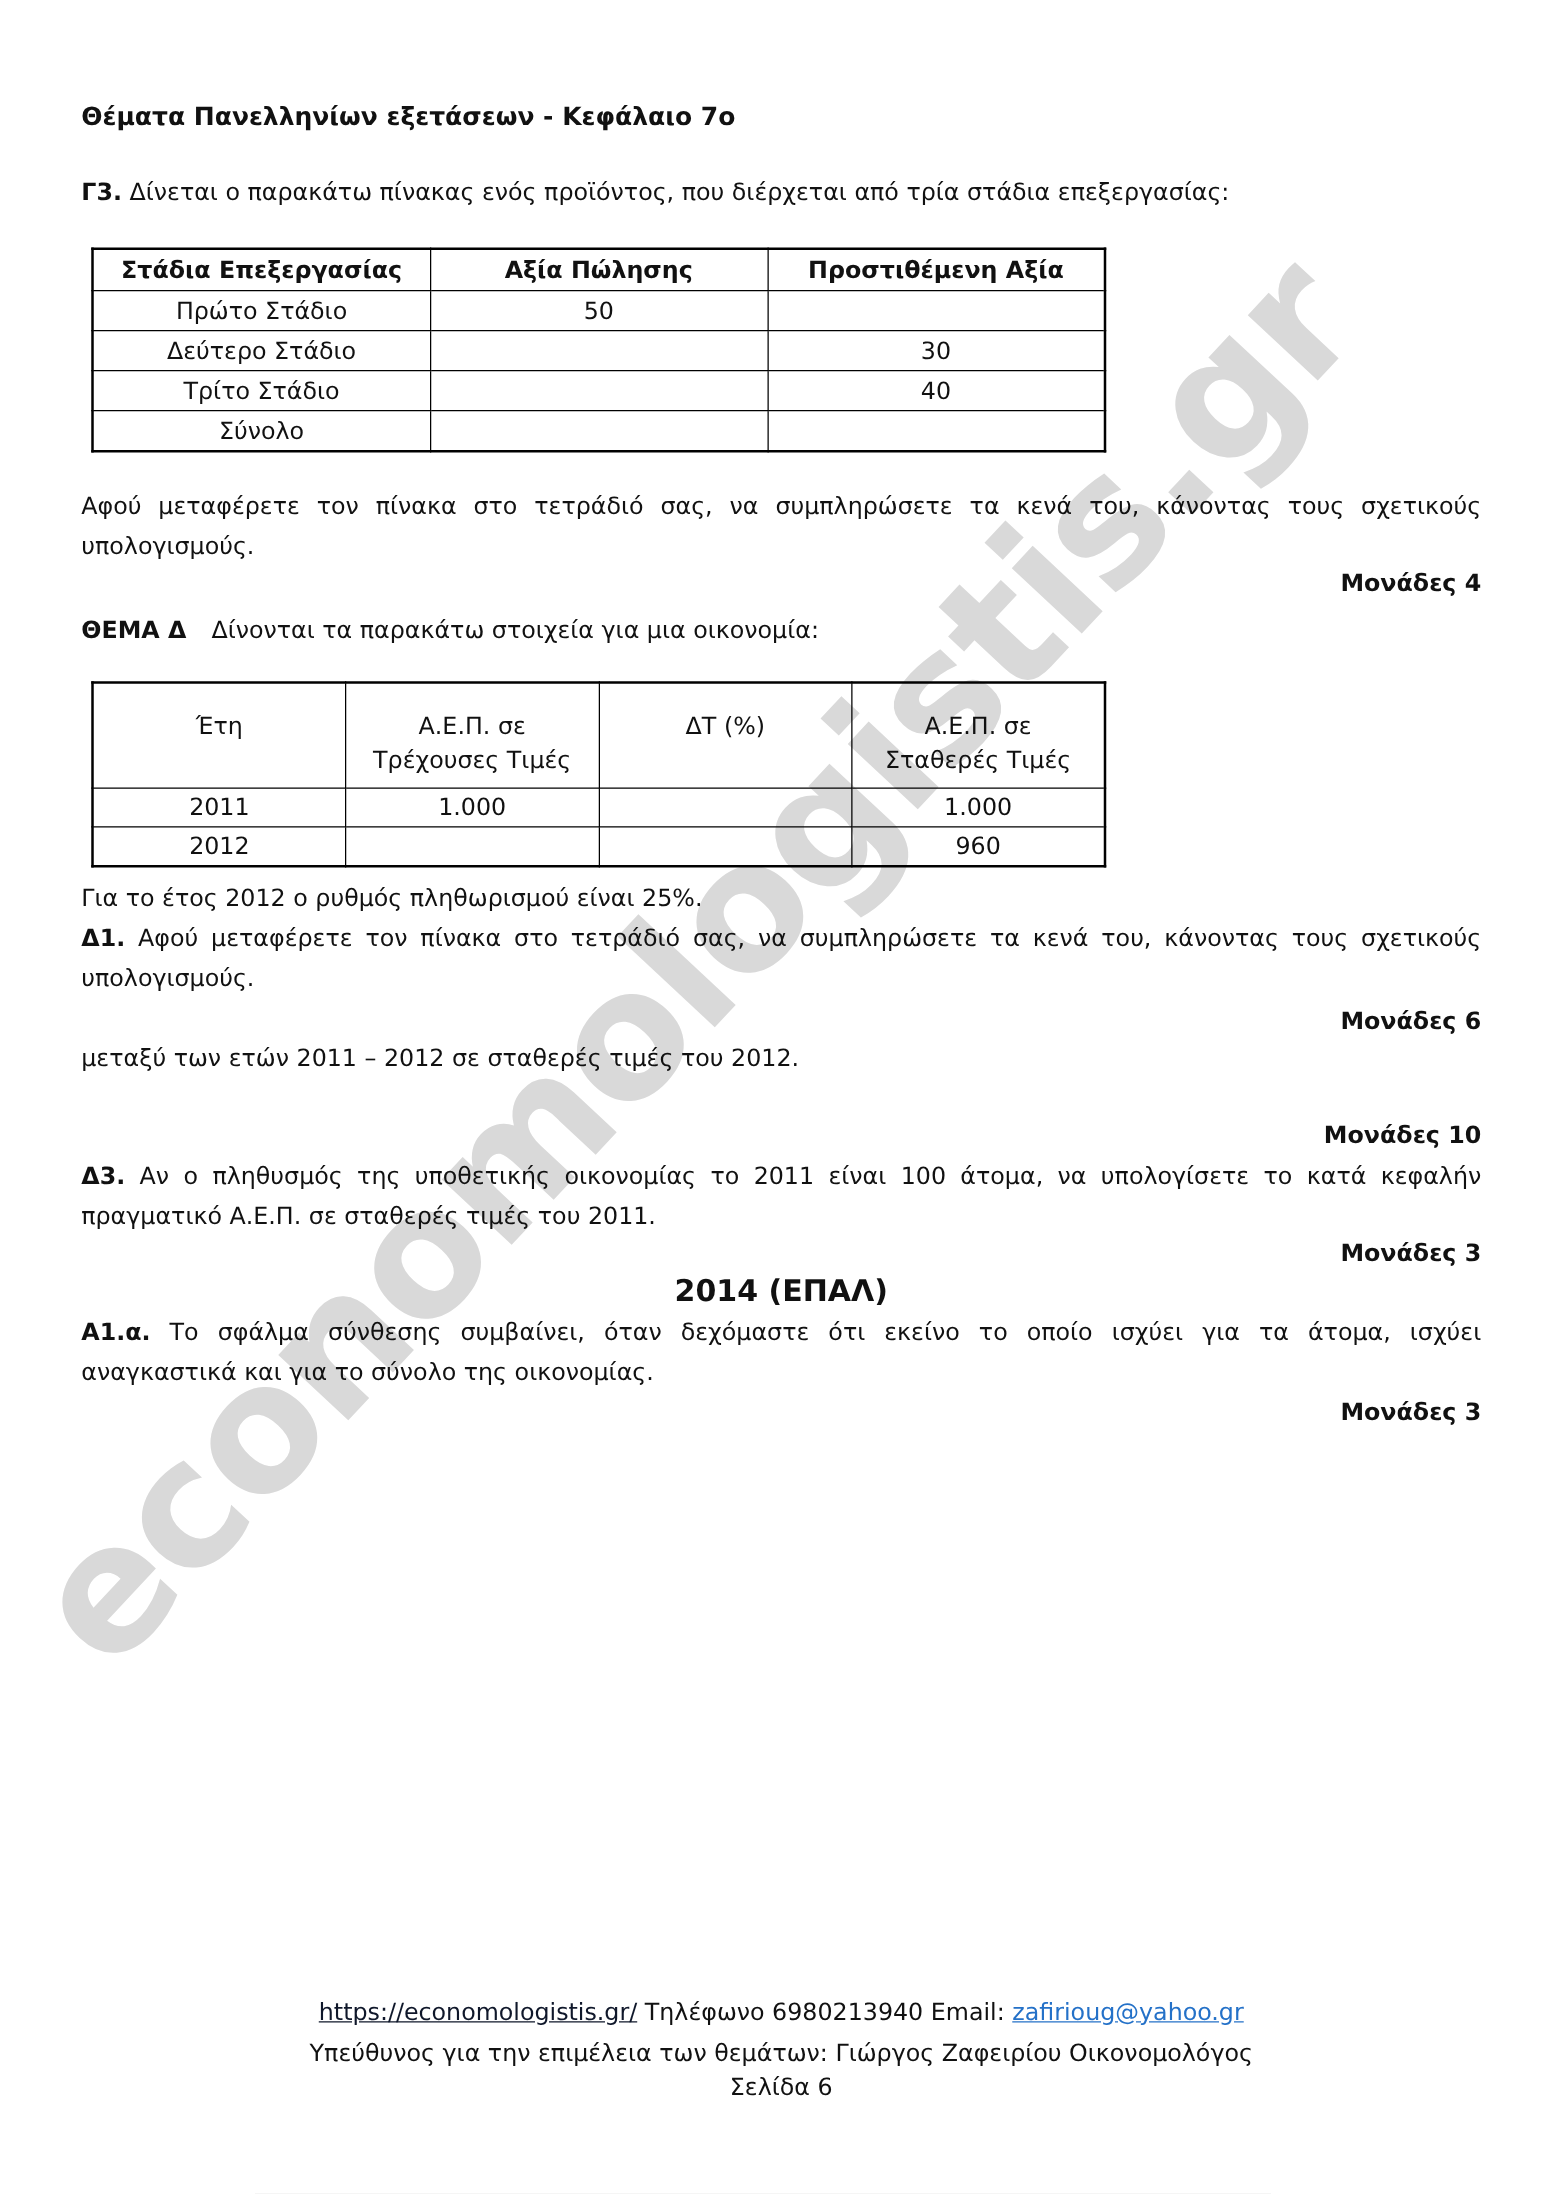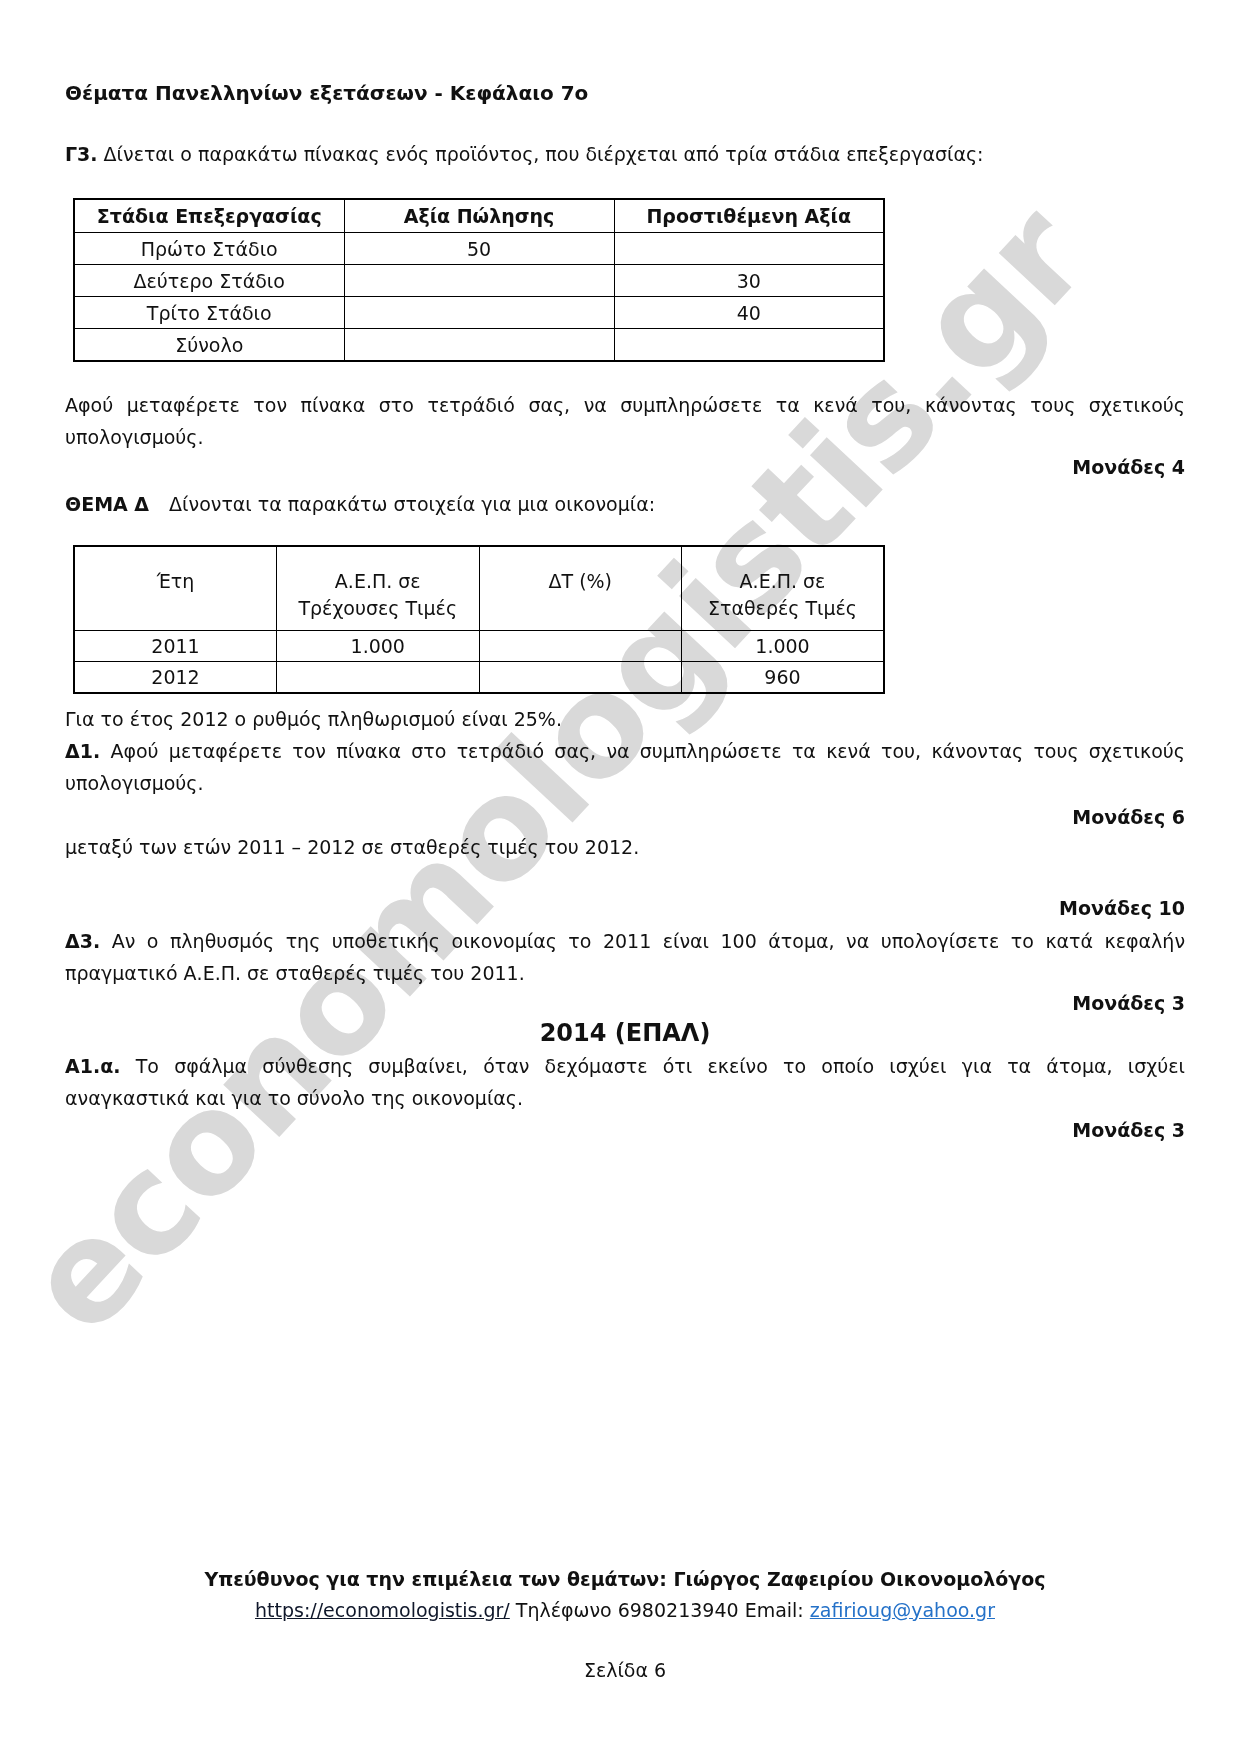--- a/index.html
+++ b/index.html
@@ -169,21 +169,21 @@
 
   <div class="layer center-head" style="top:1018px;">2014 (ΕΠΑΛ)</div>
 
   <div class="layer para" style="top:1050px;">
     <span class="hline jline"><span class="b">Α1.α.</span> <span>Το σφάλμα σύνθεσης συμβαίνει, όταν δεχόμαστε ότι εκείνο το οποίο ισχύει για τα άτομα, ισχύει</span></span>
     <span class="hline">αναγκαστικά και για το σύνολο της οικονομίας.</span>
   </div>
 
   <div class="layer points" style="top:1115px;">Μονάδες 3</div>
 
-  <div class="layer footer-line" style="top:1564px;font-weight:bold;">Υπεύθυνος για την επιμέλεια των θεμάτων: Γιώργος Ζαφειρίου Οικονομολόγος</div>
+  <div class="layer footer-line" style="top:1628px;">Υπεύθυνος για την επιμέλεια των θεμάτων: Γιώργος Ζαφειρίου Οικονομολόγος</div>
 
   <div class="layer footer-line" style="top:1595px;">
     <span class="link" id="website-link" style="color: #0f172a;">https://economologistis.gr/</span>
     <span>Τηλέφωνο 6980213940</span>
     <span>Email:</span>
     <span class="link" id="email-link" style="color: rgb(36, 113, 200); text-align: right;">zafirioug@yahoo.gr</span>
   </div>
 
   <div class="layer footer-line" style="top:1655px;">Σελίδα 6</div>
 

